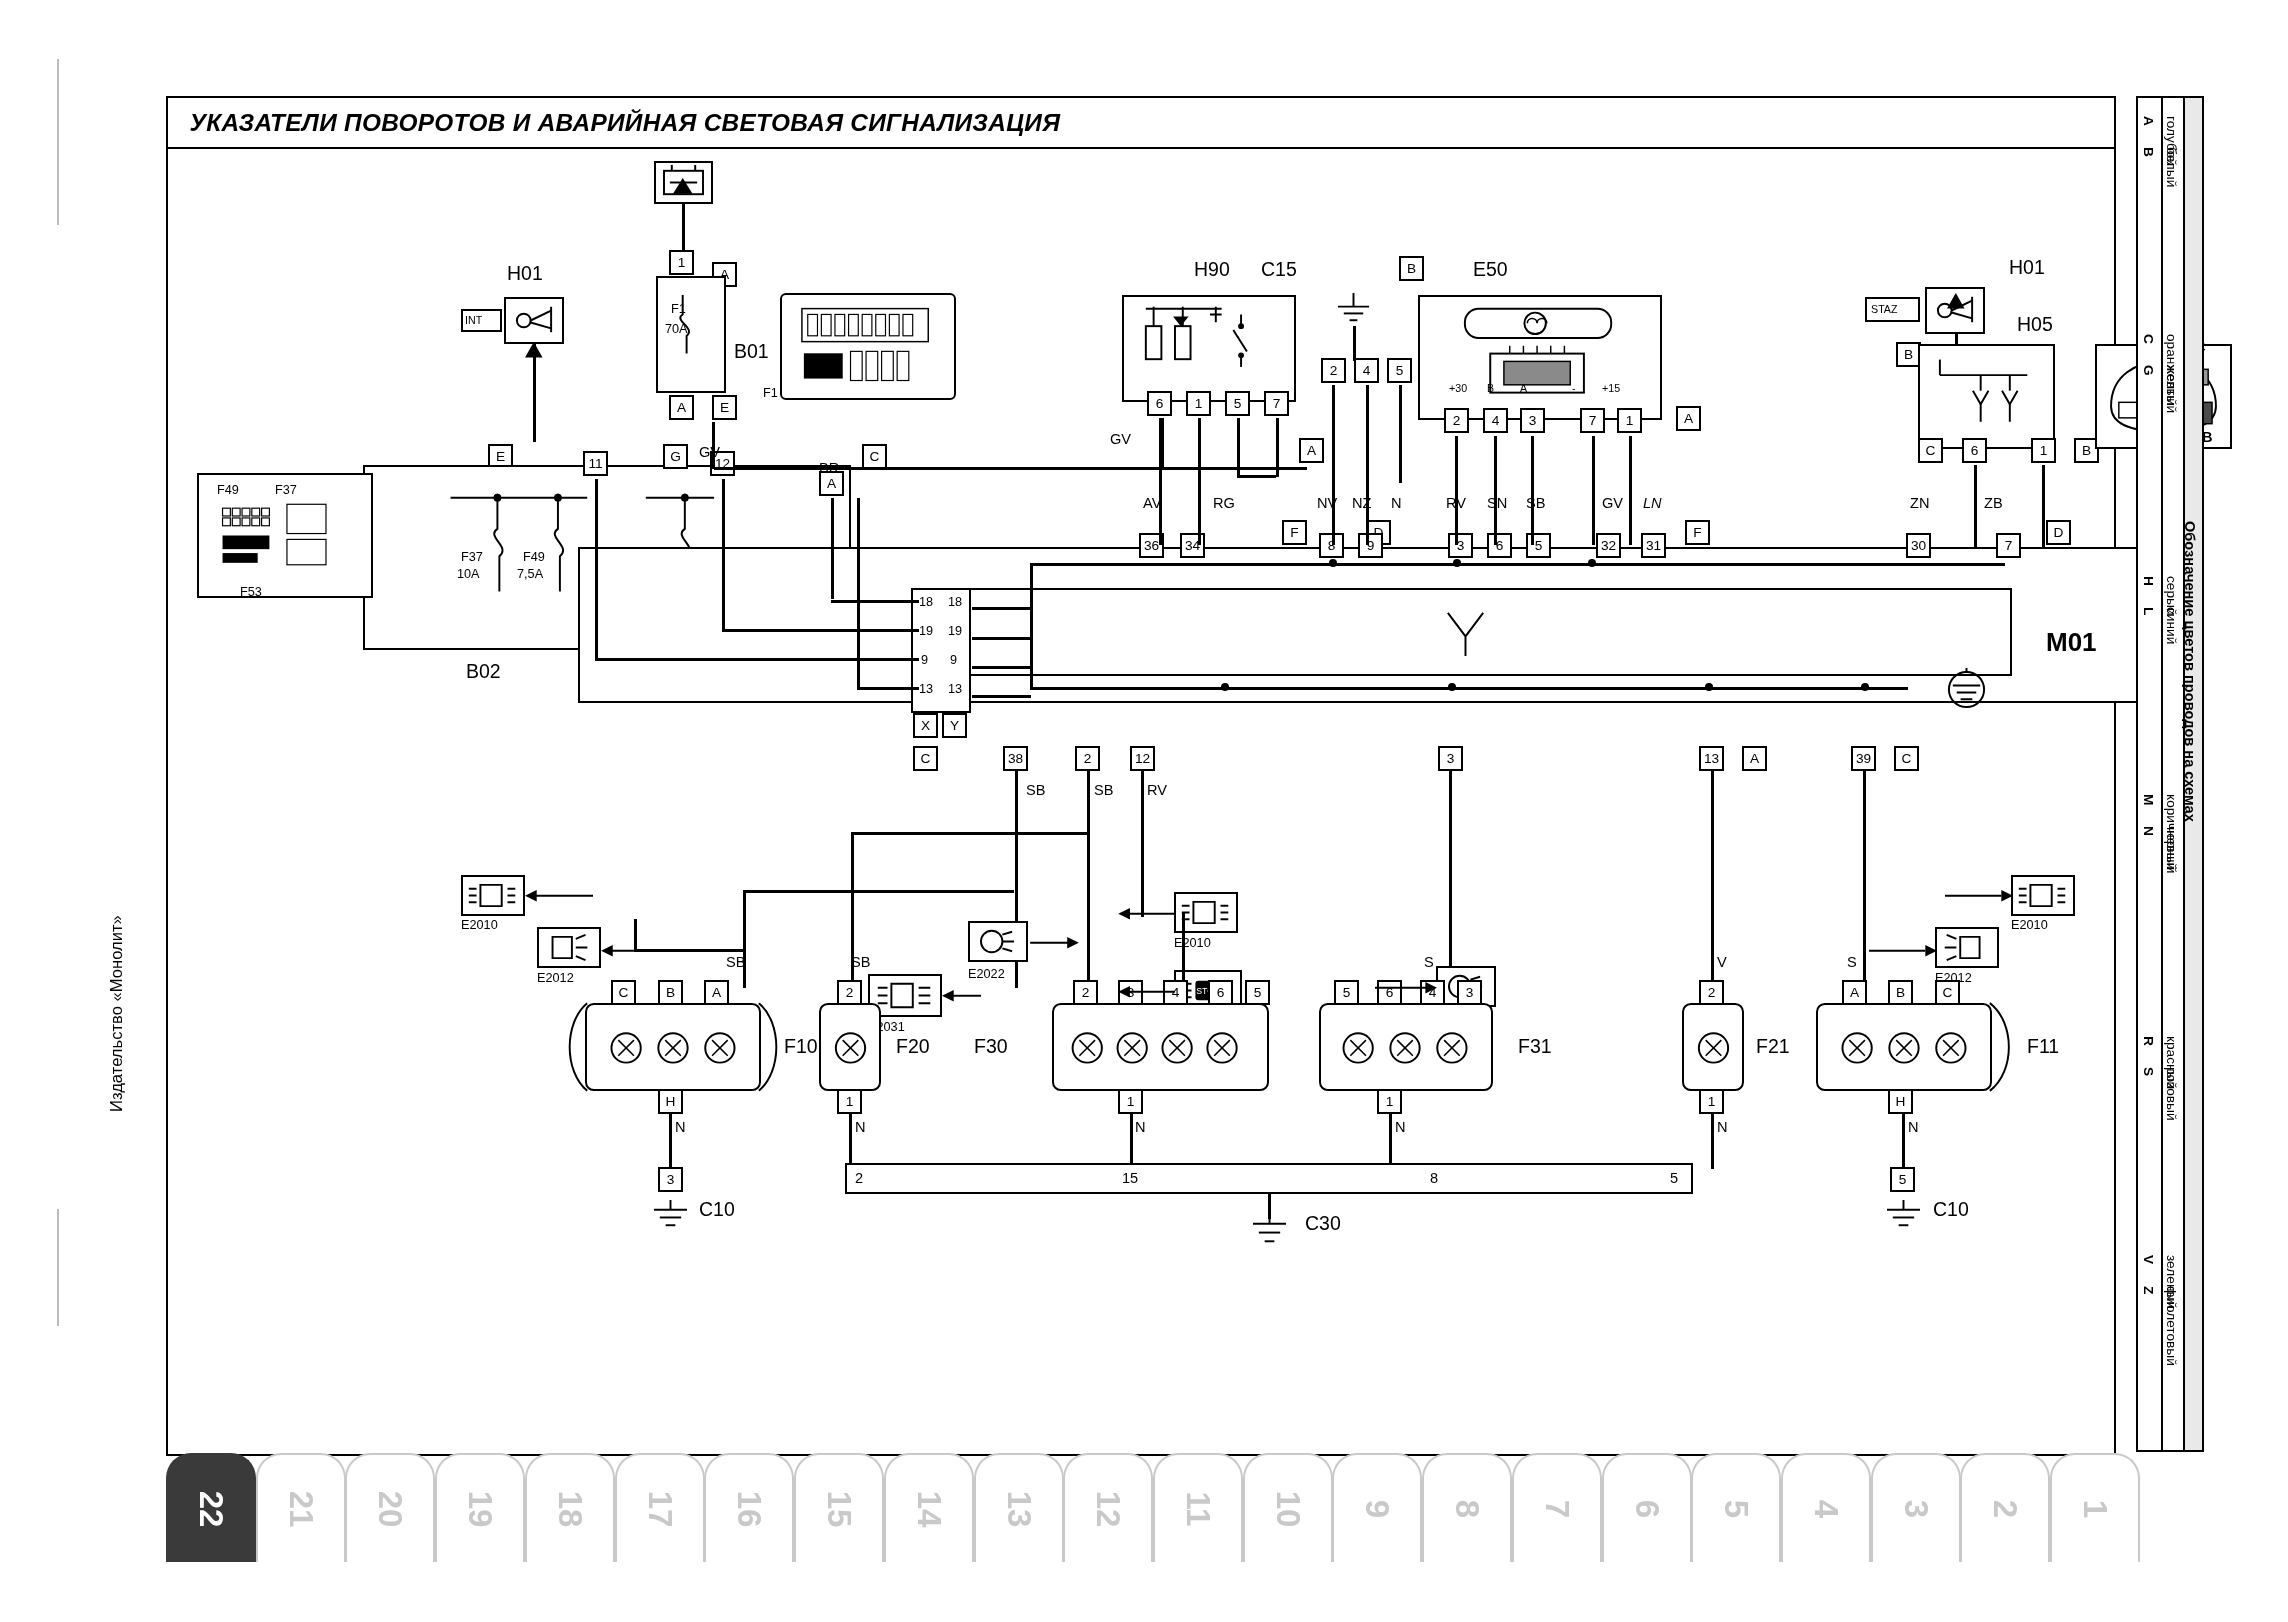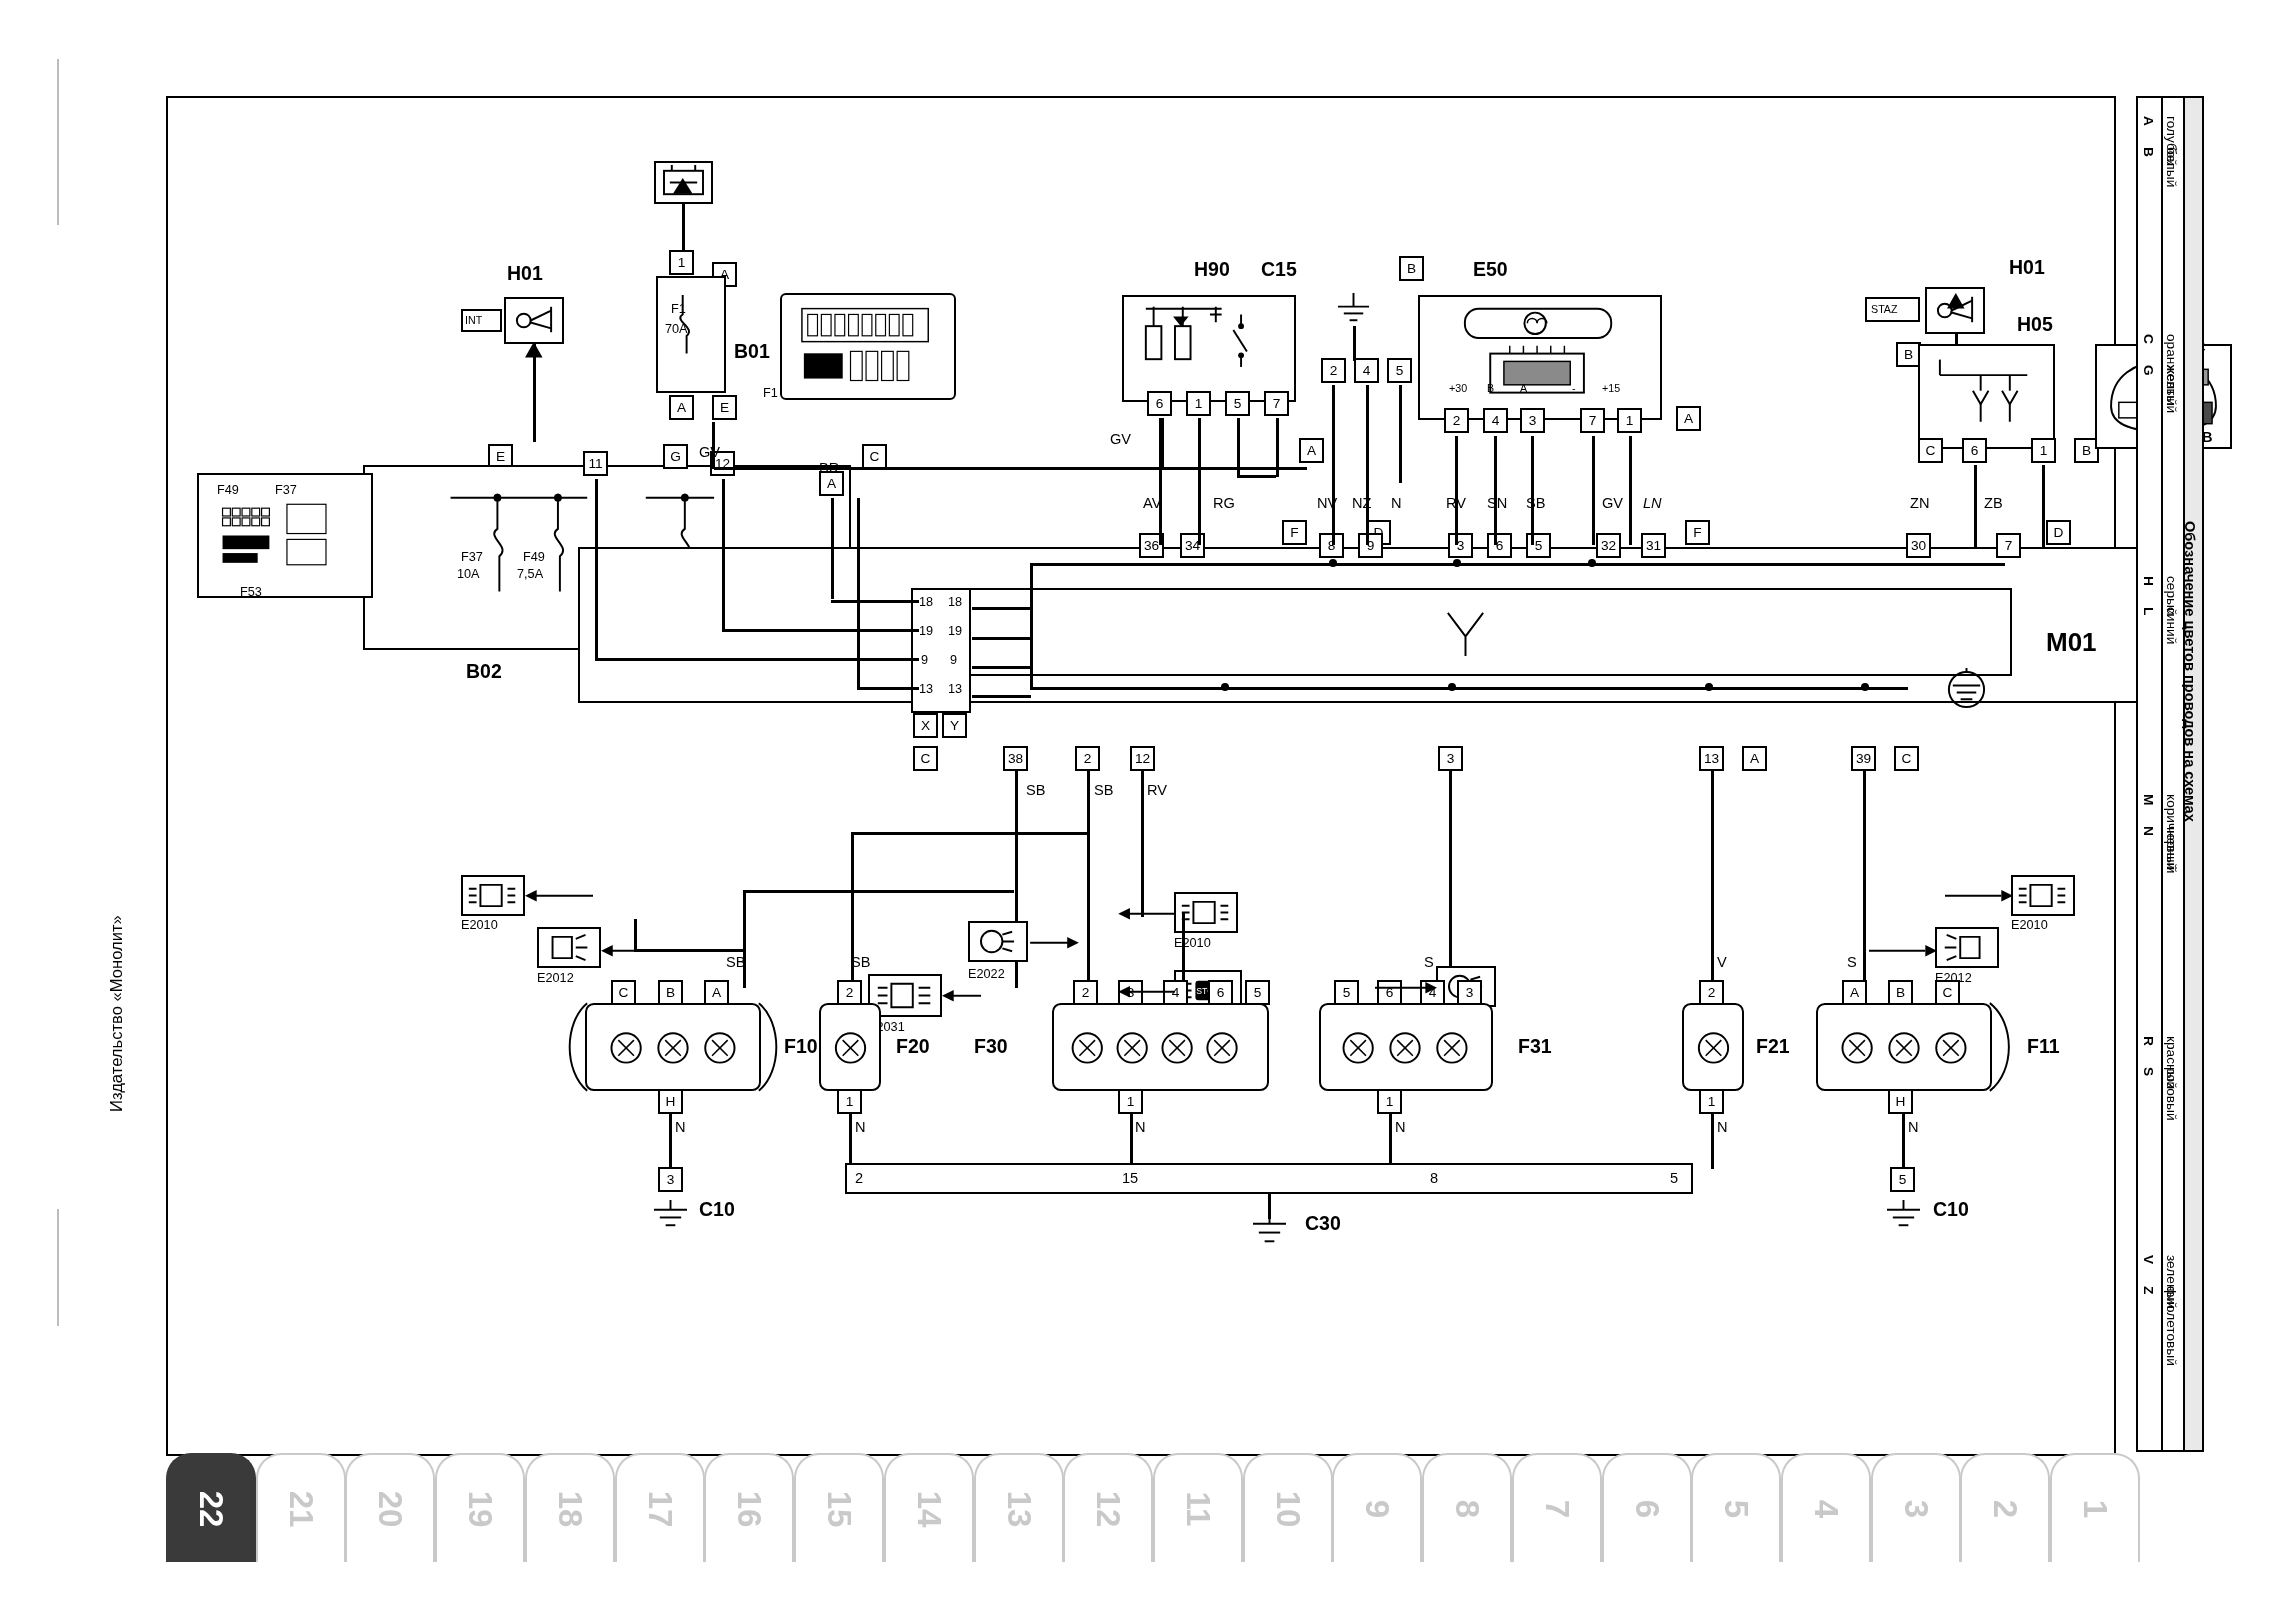--- a/index.html
+++ b/index.html
@@ -12,21 +12,21 @@
   
   .canvas{position:absolute;left:0;top:51px;width:100%;height:1305px;}
   
   .box{position:absolute;border:2px solid #000;box-sizing:border-box;background:#fff;}
   .rbox{position:absolute;border:2px solid #000;box-sizing:border-box;background:#fff;border-radius:8.8px;}
   .lbl{position:absolute;font-size:14.6px;line-height:1;white-space:nowrap;}
   .lbl.sm{font-size:12.7px;}
   .lbl.xs{font-size:10.7px;}
   .lbl.b{font-weight:bold;}
   .big{position:absolute;font-size:26px;font-weight:bold;white-space:nowrap;}
-  .mid{position:absolute;font-size:19.5px;font-weight:bold;white-space:nowrap;}
+  .mid{position:absolute;font-size:19.5px;font-weight:normal;white-space:nowrap;}
   
   .sq{position:absolute;border:2px solid #000;box-sizing:border-box;background:#fff;width:25px;height:25px;font-size:13.7px;text-align:center;line-height:22.4px;}
   .num{position:absolute;border:2px solid #000;box-sizing:border-box;background:#fff;height:25px;min-width:25px;font-size:13.7px;text-align:center;line-height:22.4px;}
   .h3{position:absolute;background:#000;height:2.9px;}
   .v3{position:absolute;background:#000;width:2.9px;}
   .dot{position:absolute;width:7.8px;height:7.8px;border-radius:50%;background:#000;}
   
   .legend{position:absolute;left:2136px;top:96px;width:68px;height:1356px;border:2px solid #000;background:#e9e9e9;box-sizing:border-box;}
   .vtext{position:absolute;transform-origin:0 0;transform:rotate(90deg);white-space:nowrap;font-size:13.7px;}
   .vtext.b{font-weight:bold;}
@@ -50,20 +50,23 @@
 <body>
 
 <div class="page">
 
   <div class="spine"></div>
   <div class="spine2"></div>
 
   <div class="pub">Издательство «Монолит»</div>
 
   <div class="frame">
+    <div class="title-bar">
+      <div class="title-text">УКАЗАТЕЛИ ПОВОРОТОВ И АВАРИЙНАЯ СВЕТОВАЯ СИГНАЛИЗАЦИЯ</div>
+    </div>
 
     <div class="canvas">
 
       <div class="box" style="left:486px;top:11.7px;width:59px;height:43px;">
         <svg width="55" height="39" viewBox="0 0 56 40">
             <rect x="8" y="8" width="40" height="24" fill="none" stroke="#000" stroke-width="2"></rect>
             <line x1="16" y1="8" x2="16" y2="2" stroke="#000" stroke-width="2"></line>
             <line x1="40" y1="8" x2="40" y2="2" stroke="#000" stroke-width="2"></line>
             <line x1="14" y1="20" x2="42" y2="20" stroke="#000" stroke-width="2"></line>
           </svg>

